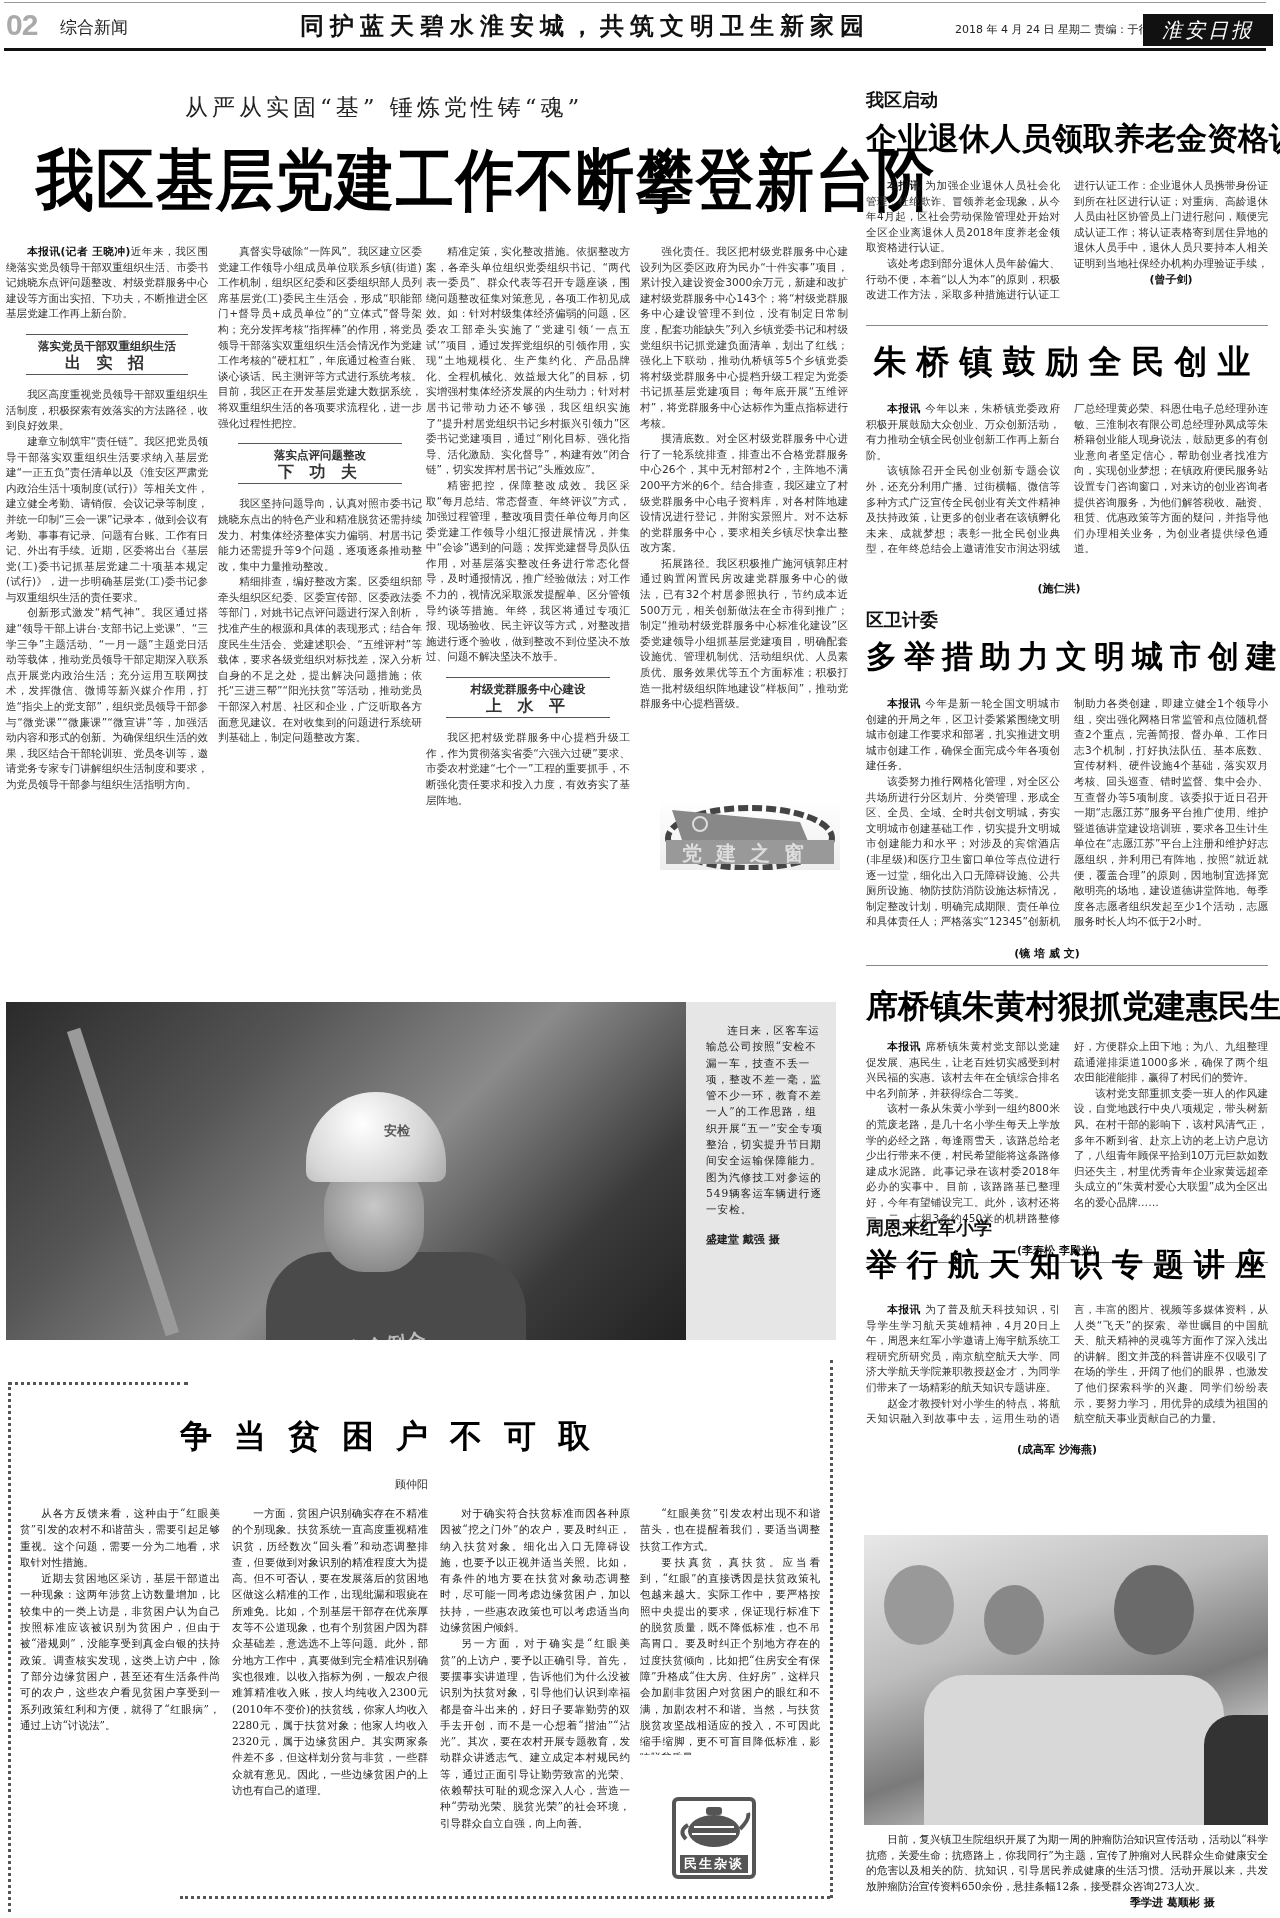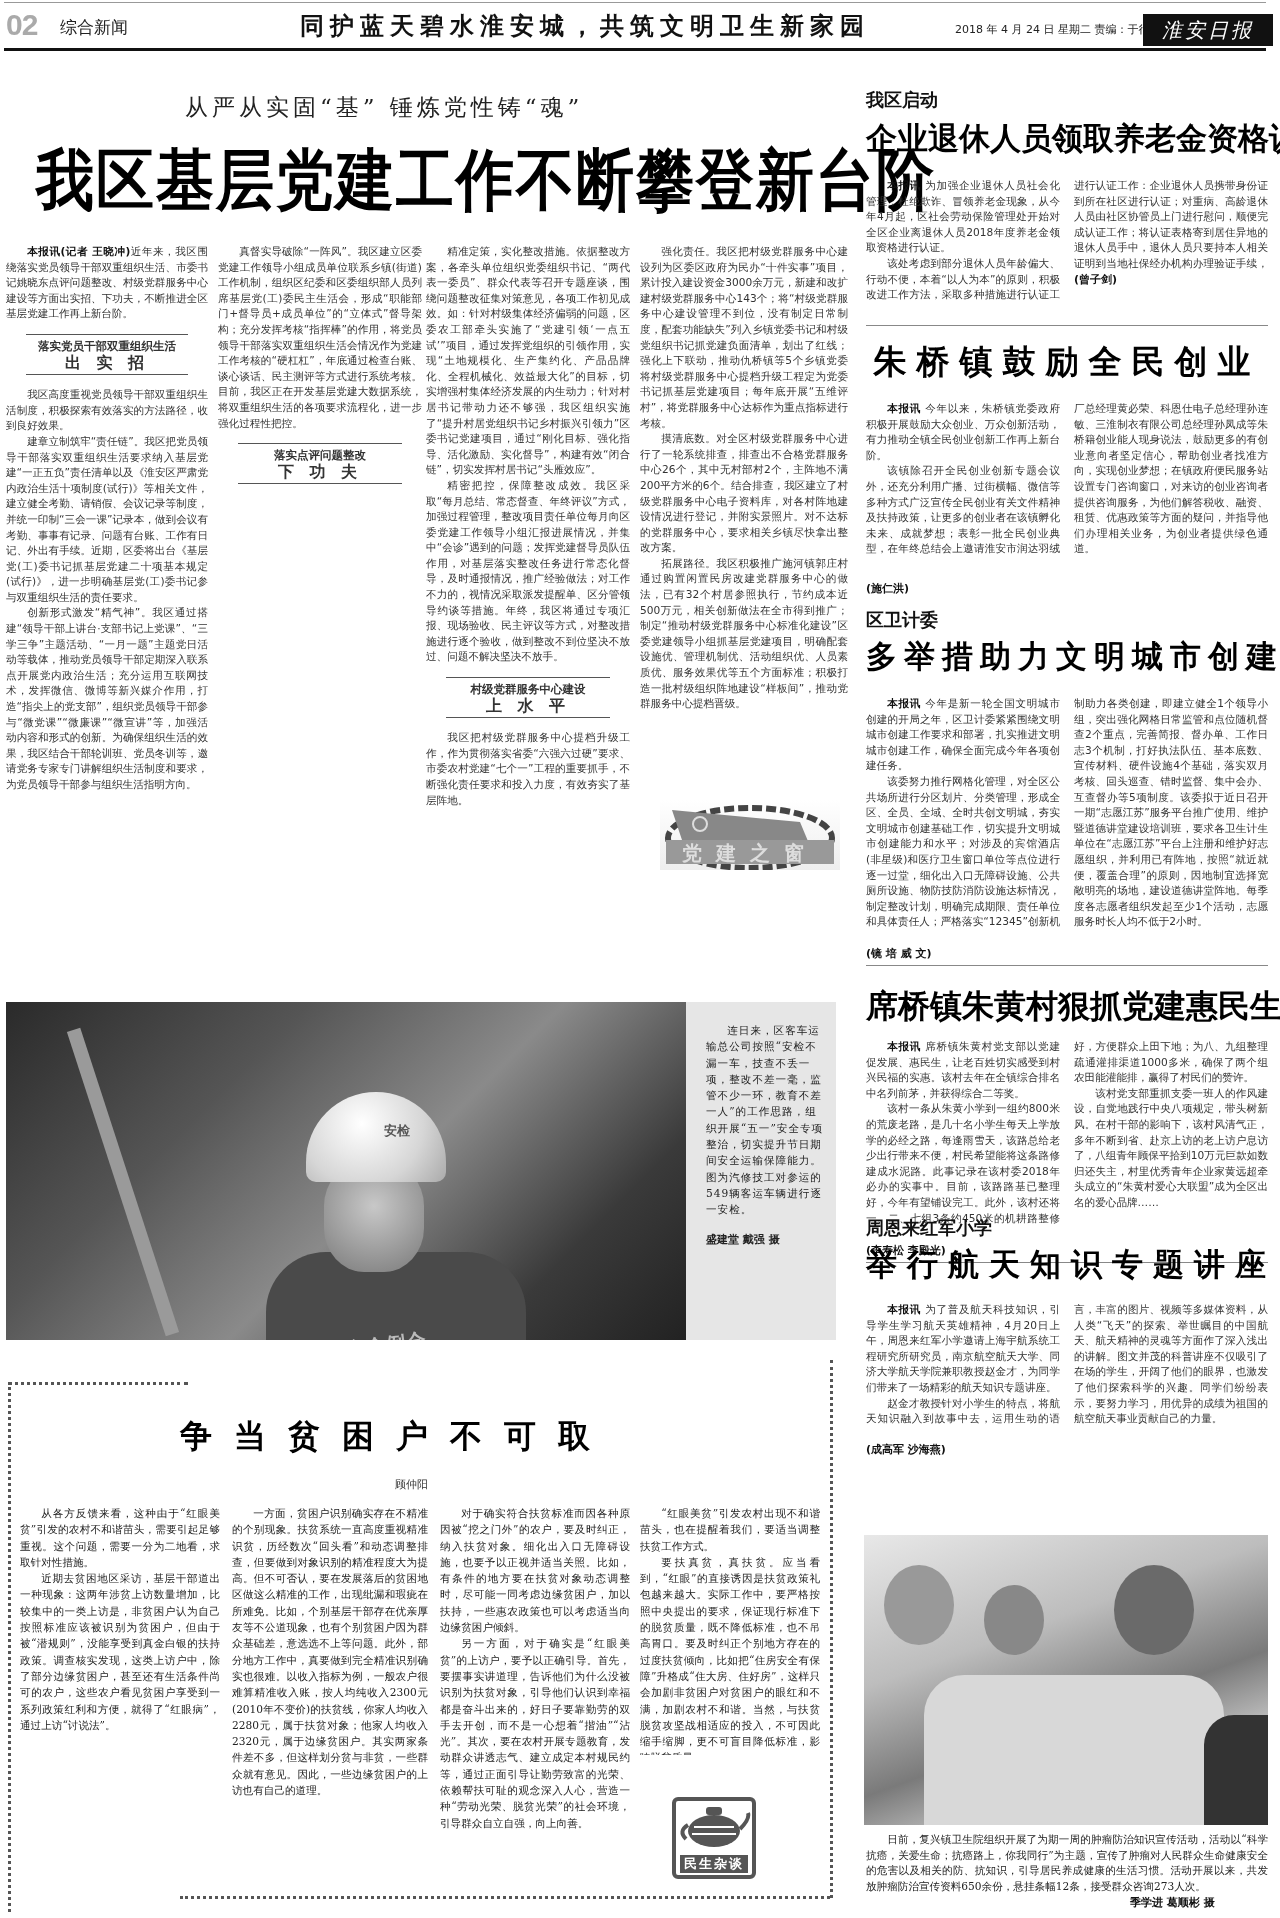--- a/index.html
+++ b/index.html
@@ -19,21 +19,21 @@
 .kicker{font-family:"DejaVu Serif",serif;font-size:23px;letter-spacing:4px;color:#222}
 .bigtitle{font-family:"DejaVu Sans",sans-serif;font-weight:bold;font-size:58px;letter-spacing:2px;color:#000;transform:scaleY(1.15);transform-origin:top left}
 .txt{font-family:"DejaVu Sans",sans-serif;font-size:10.6px;line-height:15.6px;color:#333;text-align:justify}
 .txt p{text-indent:2em}
 .txt p.lead b{font-weight:bold;color:#111}
 .subhead{text-align:center;border-top:1px solid #555;border-bottom:1px solid #555;padding:4px 0;margin:12px 20px}
 .subhead .s1{font-family:"DejaVu Sans",sans-serif;font-size:11.5px;font-weight:bold;display:block}
 .subhead .s2{font-family:"DejaVu Sans",sans-serif;font-size:16px;font-weight:bold;letter-spacing:5px;display:block}
 .rkicker{font-family:"DejaVu Sans",sans-serif;font-weight:bold;font-size:18px;color:#111}
 .rtitle{font-family:"DejaVu Sans",sans-serif;font-weight:bold;font-size:31px;color:#000;white-space:nowrap}
-.byline{text-align:left;font-weight:bold;color:#111;font-family:"DejaVu Sans",sans-serif;font-size:11px}
+.byline{text-align:center;font-weight:bold;color:#111;font-family:"DejaVu Sans",sans-serif;font-size:11px}
 .rule{border-top:1px solid #888}
 .cols2{display:flex;gap:14px}
 .cols2>div{flex:1}
 
 .photo{background:linear-gradient(135deg,#2a2a2a 0%,#555 30%,#8a8a8a 55%,#3a3a3a 80%,#222 100%);overflow:hidden}
 .photo .helmet{position:absolute;left:300px;top:90px;width:140px;height:90px;border-radius:70px 70px 10px 10px;background:radial-gradient(circle at 40% 35%,#fff,#d6d6d6 60%,#aaa)}
 .photo .face{position:absolute;left:318px;top:160px;width:100px;height:110px;border-radius:40%;background:radial-gradient(circle at 50% 40%,#c8c8c8,#7a7a7a)}
 .photo .vest{position:absolute;left:260px;top:250px;width:260px;height:150px;border-radius:60px 60px 0 0;background:#4a4a4a}
 .photo .bar{position:absolute;left:110px;top:20px;width:14px;height:320px;background:#9a9a9a;transform:rotate(-18deg)}
 .caption-box{background:#e6e6e6}
@@ -70,20 +70,22 @@
   <p>建章立制筑牢“责任链”。我区把党员领导干部落实双重组织生活要求纳入基层党建“一正五负”责任清单以及《淮安区严肃党内政治生活十项制度(试行)》等相关文件，建立健全考勤、请销假、会议记录等制度，并统一印制“三会一课”记录本，做到会议有考勤、事事有记录、问题有台账、工作有日记、外出有手续。近期，区委将出台《基层党(工)委书记抓基层党建二十项基本规定(试行)》，进一步明确基层党(工)委书记参与双重组织生活的责任要求。</p>
   <p>创新形式激发“精气神”。我区通过搭建“领导干部上讲台·支部书记上党课”、“三学三争”主题活动、“一月一题”主题党日活动等载体，推动党员领导干部定期深入联系点开展党内政治生活；充分运用互联网技术，发挥微信、微博等新兴媒介作用，打造“指尖上的党支部”，组织党员领导干部参与“微党课”“微廉课”“微宣讲”等，加强活动内容和形式的创新。为确保组织生活的效果，我区结合干部轮训班、党员冬训等，邀请党务专家专门讲解组织生活制度和要求，为党员领导干部参与组织生活指明方向。</p>
 </div>
 
 <div class="abs txt" style="left:218px;top:244px;width:204px">
   <p>真督实导破除“一阵风”。我区建立区委党建工作领导小组成员单位联系乡镇(街道)工作机制，组织区纪委和区委组织部人员列席基层党(工)委民主生活会，形成“职能部门+督导员+成员单位”的“立体式”督导架构；充分发挥考核“指挥棒”的作用，将党员领导干部落实双重组织生活会情况作为党建工作考核的“硬杠杠”，年底通过检查台账、谈心谈话、民主测评等方式进行系统考核。目前，我区正在开发基层党建大数据系统，将双重组织生活的各项要求流程化，进一步强化过程性把控。</p>
   <div class="subhead">
     <span class="s1">落实点评问题整改</span>
     <span class="s2">下 功 夫</span>
   </div>
+  <p>我区坚持问题导向，认真对照市委书记姚晓东点出的特色产业和精准脱贫还需持续发力、村集体经济整体实力偏弱、村居书记能力还需提升等9个问题，逐项逐条推动整改，集中力量推动整改。</p>
+  <p>精细排查，编好整改方案。区委组织部牵头组织区纪委、区委宣传部、区委政法委等部门，对姚书记点评问题进行深入剖析，找准产生的根源和具体的表现形式；结合年度民生生活会、党建述职会、“五维评村”等载体，要求各级党组织对标找差，深入分析自身的不足之处，提出解决问题措施；依托“三进三帮”“阳光扶贫”等活动，推动党员干部深入村居、社区和企业，广泛听取各方面意见建议。在对收集到的问题进行系统研判基础上，制定问题整改方案。</p>
 </div>
 
 <div class="abs txt" style="left:426px;top:244px;width:204px">
   <p>精准定策，实化整改措施。依据整改方案，各牵头单位组织党委组织书记、“两代表一委员”、群众代表等召开专题座谈，围绕问题整改征集对策意见，各项工作初见成效。如：针对村级集体经济偏弱的问题，区委农工部牵头实施了“党建引领‘一点五试’”项目，通过发挥党组织的引领作用，实现“土地规模化、生产集约化、产品品牌化、全程机械化、效益最大化”的目标，切实增强村集体经济发展的内生动力；针对村居书记带动力还不够强，我区组织实施了“提升村居党组织书记乡村振兴引领力”区委书记党建项目，通过“刚化目标、强化指导、活化激励、实化督导”，构建有效“闭合链”，切实发挥村居书记“头雁效应”。</p>
   <p>精密把控，保障整改成效。我区采取“每月总结、常态督查、年终评议”方式，加强过程管理，整改项目责任单位每月向区委党建工作领导小组汇报进展情况，并集中“会诊”遇到的问题；发挥党建督导员队伍作用，对基层落实整改任务进行常态化督导，及时通报情况，推广经验做法；对工作不力的，视情况采取派发提醒单、区分管领导约谈等措施。年终，我区将通过专项汇报、现场验收、民主评议等方式，对整改措施进行逐个验收，做到整改不到位坚决不放过、问题不解决坚决不放手。</p>
   <div class="subhead">
     <span class="s1">村级党群服务中心建设</span>
     <span class="s2">上 水 平</span>
   </div>
   <p>我区把村级党群服务中心提档升级工作，作为贯彻落实省委“六强六过硬”要求、市委农村党建“七个一”工程的重要抓手，不断强化责任要求和投入力度，有效夯实了基层阵地。</p>

